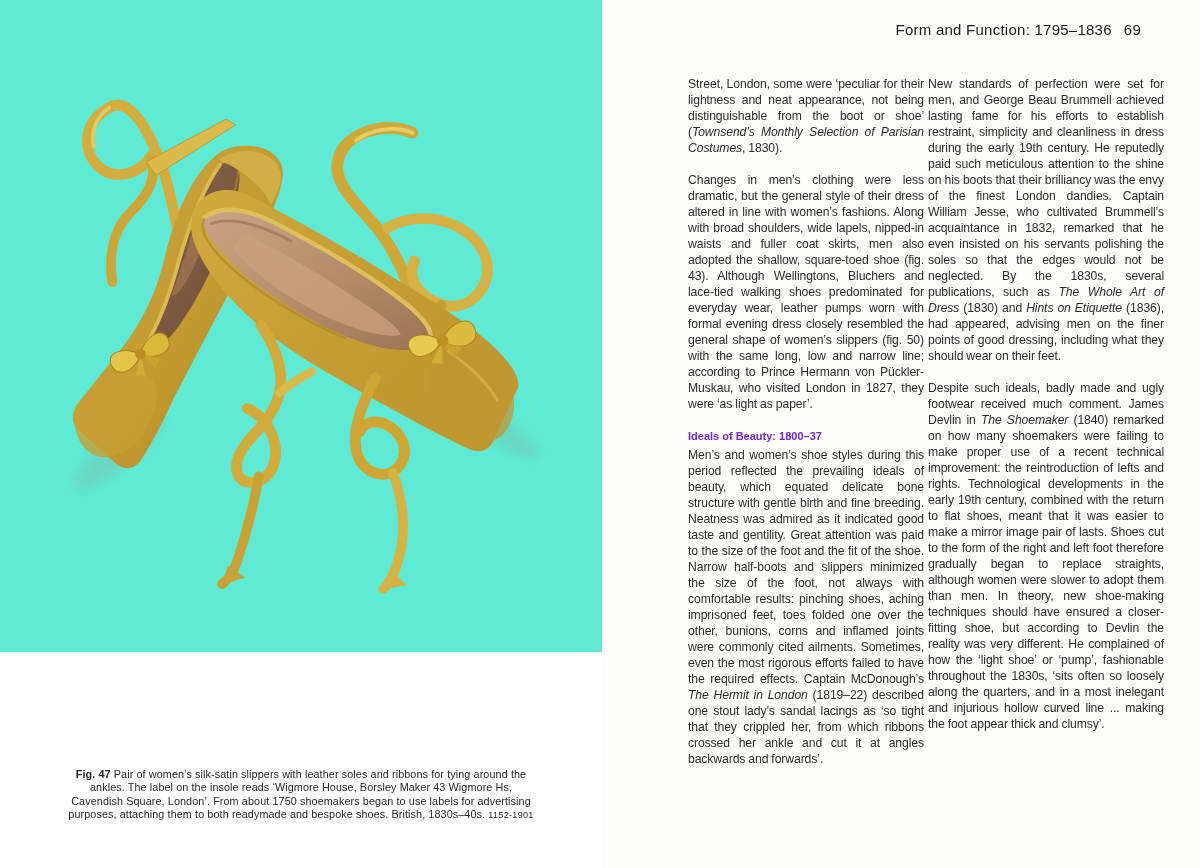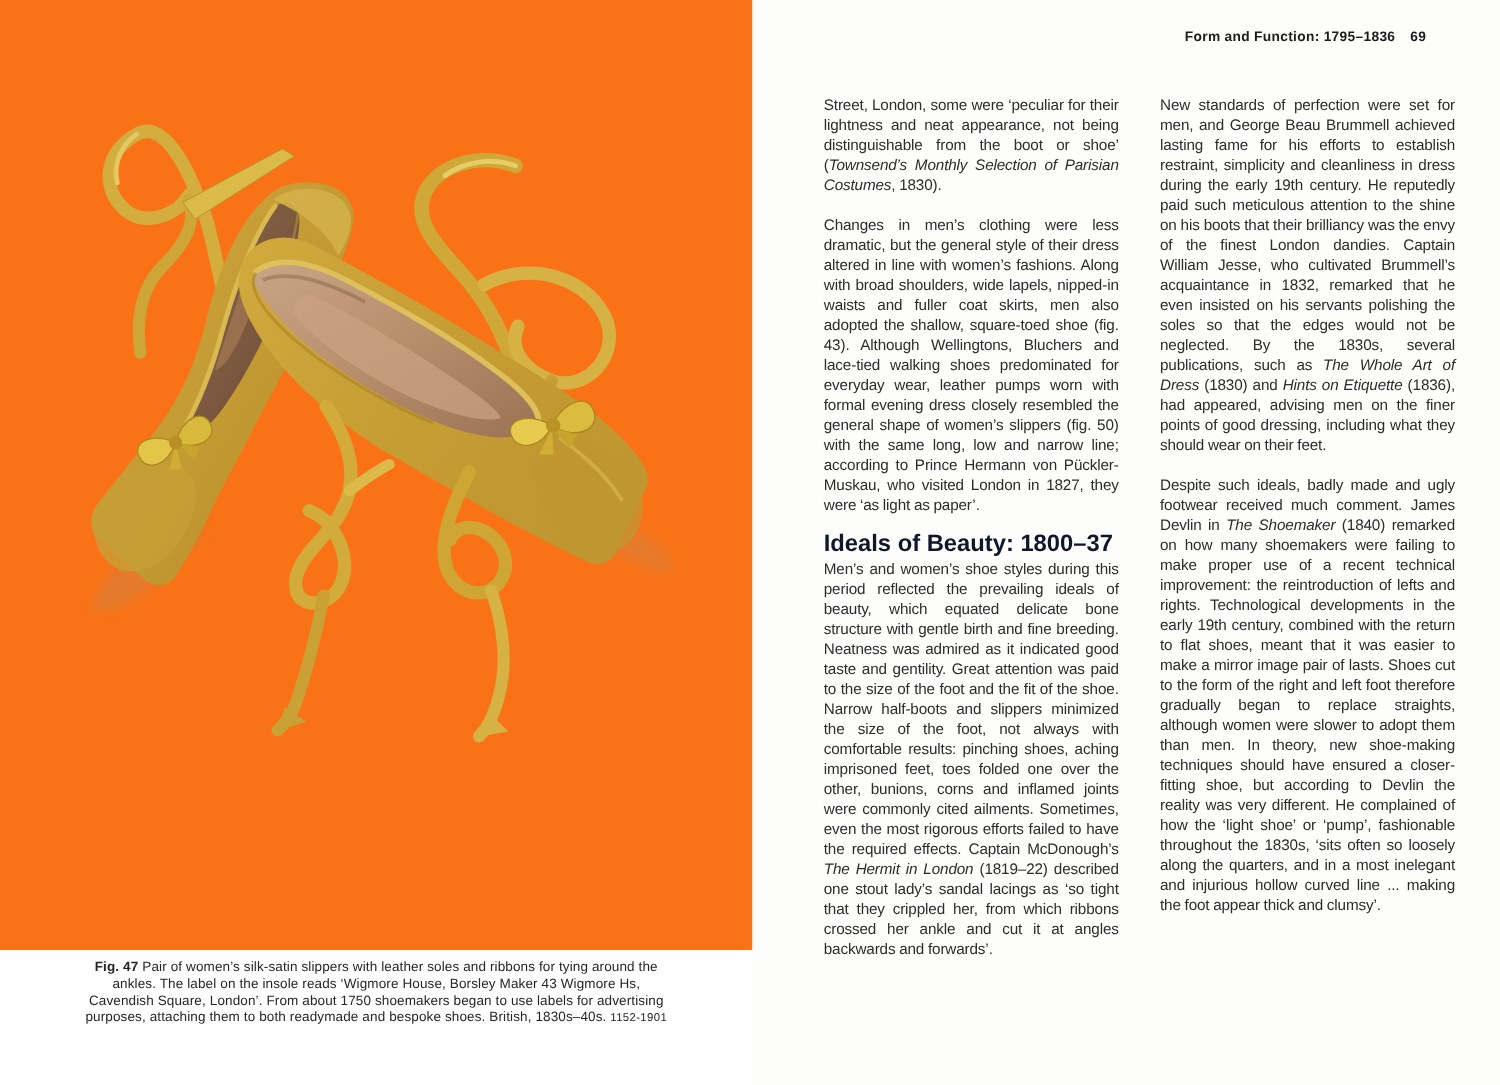--- a/index.html
+++ b/index.html
@@ -2,51 +2,51 @@
 <html><head>
 <meta charset="utf-8">
 <style>
   html,body{margin:0;padding:0;}
   body{
     width:1200px;height:868px;position:relative;overflow:hidden;
     font-family:"Liberation Sans","DejaVu Sans",sans-serif;
     background:#ffffff;
   }
   .left-page{
-    position:absolute;left:0;top:0;width:602px;height:760px;
-    background:#f97316;
+    position:absolute;left:0;top:0;width:602px;height:652px;
+    background:#5eead4;
   }
   .right-page{
     position:absolute;left:602px;top:0;width:598px;height:868px;
     background:#fdfdfc;
   }
   .running-head{
     position:absolute;top:24px;right:59px;
-    font-size:11px;line-height:12px;color:#1c1c1c;
-    letter-spacing:0.25px;white-space:nowrap;font-weight:bold;
+    font-size:15px;line-height:12px;color:#1c1c1c;
+    letter-spacing:0.25px;white-space:nowrap;
   }
   .running-head .pageno{margin-left:12px;}
   .figure-wrap{position:absolute;left:55px;top:80px;width:505px;height:622px;}
   .caption{
     position:absolute;left:63px;top:768px;width:476px;
     font-size:10.8px;line-height:13.4px;text-align:center;color:#262626;
     letter-spacing:0.1px;
   }
   .col{position:absolute;top:76px;width:236px;}
-  .col1{left:659px;}
+  .col1{left:688px;}
   .col2{left:928px;}
   .col p{
     margin:0 0 15.5px 0;
     font-size:12.2px;line-height:16px;
     letter-spacing:-0.1px;word-spacing:-0.3px;
     text-align:justify;color:#2c2c2c;
   }
   .col h2{
     margin:0 0 2px 0;
-    font-size:19px;line-height:18px;font-weight:700;color:#0f172a;
+    font-size:11px;line-height:18px;font-weight:700;color:#6d28d9;
   }
   .it{font-style:italic;}
   .bd{font-weight:bold;}
   .sm{font-size:0.84em;letter-spacing:0.3px;}
 </style>
 </head>
 <body>
 
 <div class="left-page">
   <div class="figure-wrap">

